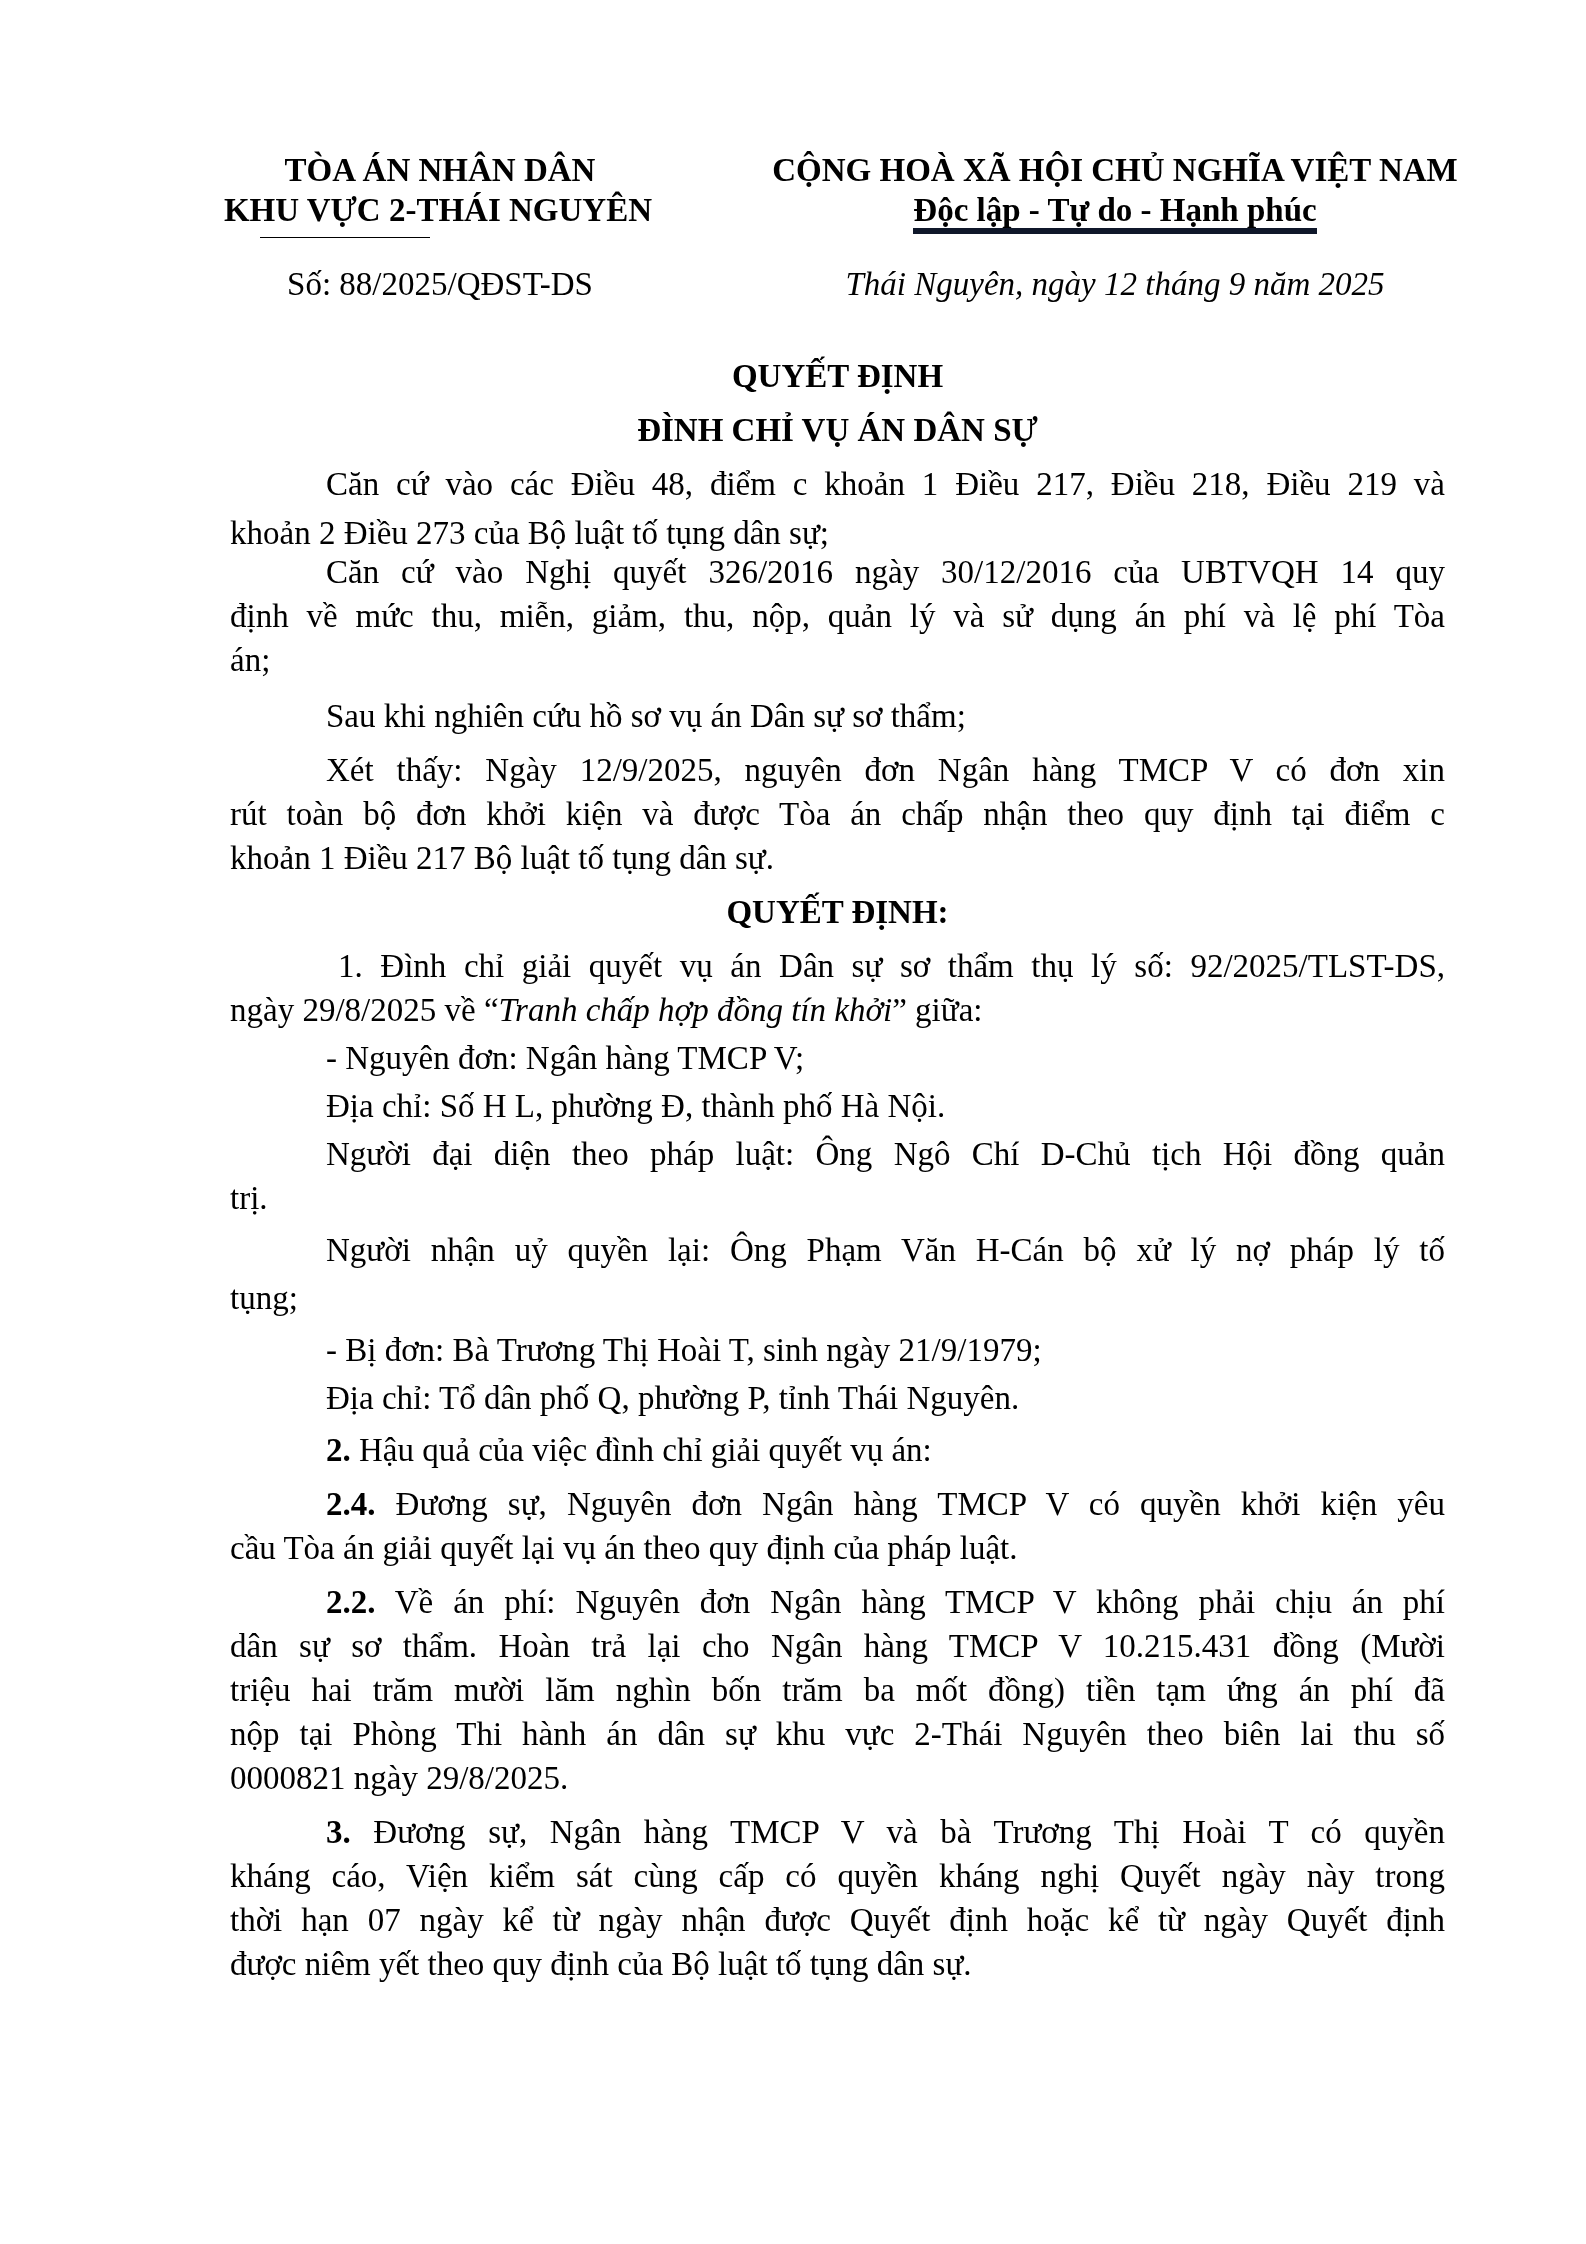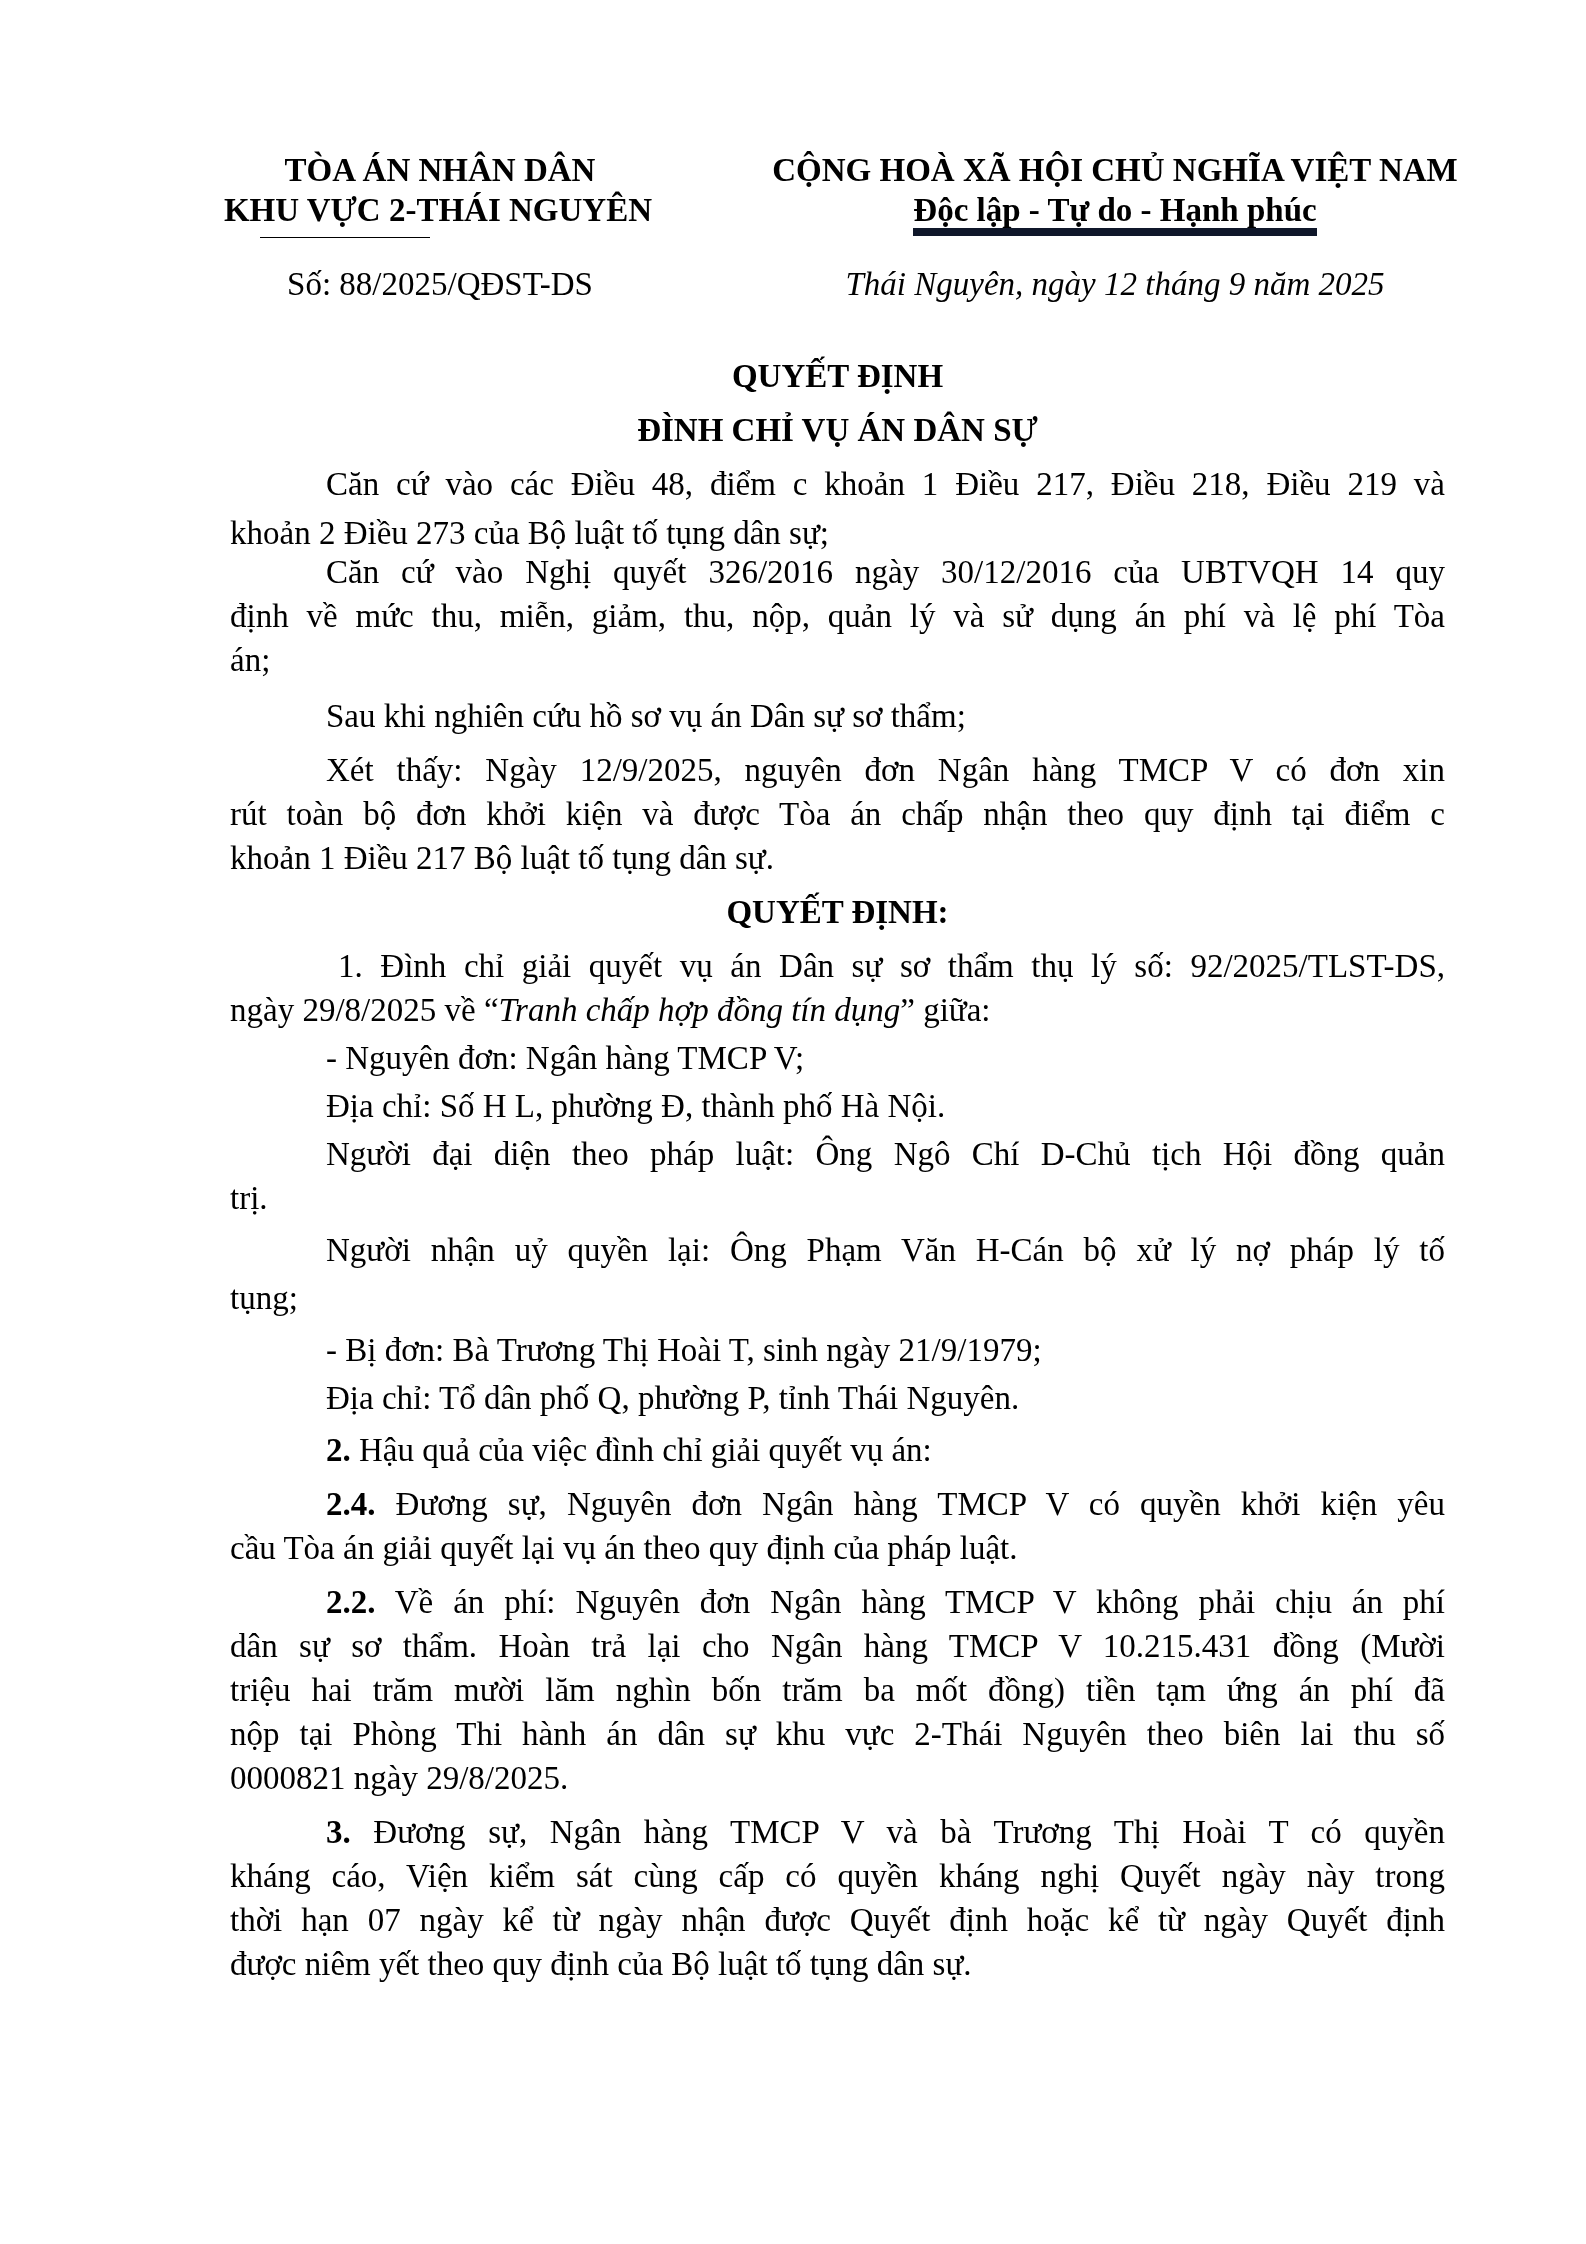--- a/index.html
+++ b/index.html
@@ -16,41 +16,41 @@
 </head>
 <body>
 
 <div class="ln b c" style="left:200px;width:480px;top:150px;">TÒA ÁN NHÂN DÂN</div>
 <div class="ln b c" style="left:198px;width:480px;top:190px;">KHU VỰC 2-THÁI NGUYÊN</div>
 <div class="rule" style="left:260px;top:237px;width:170px;height:1px;"></div>
 <div class="ln c" style="left:200px;width:480px;top:264px;">Số: 88/2025/QĐST-DS</div>
 
 <div class="ln b c" style="left:735px;width:760px;top:150px;">CỘNG HOÀ XÃ HỘI CHỦ NGHĨA VIỆT NAM</div>
 <div class="ln b c" style="left:735px;width:760px;top:190px;">
-  <span style="border-bottom:8px solid #0f172a;padding-bottom:0px;">Độc lập - Tự do - Hạnh phúc</span>
+  <span style="border-bottom:6px solid #0f172a;padding-bottom:0px;">Độc lập - Tự do - Hạnh phúc</span>
 </div>
 <div class="ln i c" style="left:735px;width:760px;top:264px;">Thái Nguyên, ngày 12 tháng 9 năm 2025</div>
 
 <div class="ln b c" style="left:230px;width:1215px;top:356px;">QUYẾT ĐỊNH</div>
 <div class="ln b c" style="left:230px;width:1215px;top:410px;">ĐÌNH CHỈ VỤ ÁN DÂN SỰ</div>
 
 <div class="ln j" style="top:464px;text-indent:96px;">Căn cứ vào các Điều 48, điểm c khoản 1 Điều 217, Điều 218, Điều 219 và</div>
 <div class="ln jl" style="top:513px;">khoản 2 Điều 273 của Bộ luật tố tụng dân sự;</div>
 <div class="ln j" style="top:552px;text-indent:96px;">Căn cứ vào Nghị quyết 326/2016 ngày 30/12/2016 của UBTVQH 14 quy</div>
 <div class="ln j" style="top:596px;">định về mức thu, miễn, giảm, thu, nộp, quản lý và sử dụng án phí và lệ phí Tòa</div>
 <div class="ln jl" style="top:640px;">án;</div>
 <div class="ln jl" style="top:696px;text-indent:96px;">Sau khi nghiên cứu hồ sơ vụ án Dân sự sơ thẩm;</div>
 <div class="ln j" style="top:750px;text-indent:96px;">Xét thấy: Ngày 12/9/2025, nguyên đơn Ngân hàng TMCP V có đơn xin</div>
 <div class="ln j" style="top:794px;">rút toàn bộ đơn khởi kiện và được Tòa án chấp nhận theo quy định tại điểm c</div>
 <div class="ln jl" style="top:838px;">khoản 1 Điều 217 Bộ luật tố tụng dân sự.</div>
 
 <div class="ln b c" style="left:230px;width:1215px;top:892px;">QUYẾT ĐỊNH:</div>
 
 <div class="ln j" style="top:946px;text-indent:108px;">1. Đình chỉ giải quyết vụ án Dân sự sơ thẩm thụ lý số: 92/2025/TLST-DS,</div>
-<div class="ln jl" style="top:990px;"><span>ngày 29/8/2025 về “</span><span class="i">Tranh chấp hợp đồng tín dụng</span><span>” giữa:</span></div>
+<div class="ln jl" style="top:990px;"><span>ngày 29/8/2025 về “</span><span class="i">Tranh chấp hợp đồng tín khởi</span><span>” giữa:</span></div>
 <div class="ln jl" style="top:1038px;text-indent:96px;">- Nguyên đơn: Ngân hàng TMCP V;</div>
 <div class="ln jl" style="top:1086px;text-indent:96px;">Địa chỉ: Số H L, phường Đ, thành phố Hà Nội.</div>
 <div class="ln j" style="top:1134px;text-indent:96px;">Người đại diện theo pháp luật: Ông Ngô Chí D-Chủ tịch Hội đồng quản</div>
 <div class="ln jl" style="top:1178px;">trị.</div>
 <div class="ln j" style="top:1230px;text-indent:96px;">Người nhận uỷ quyền lại: Ông Phạm Văn H-Cán bộ xử lý nợ pháp lý tố</div>
 <div class="ln jl" style="top:1278px;">tụng;</div>
 <div class="ln jl" style="top:1330px;text-indent:96px;">- Bị đơn: Bà Trương Thị Hoài T, sinh ngày 21/9/1979;</div>
 <div class="ln jl" style="top:1378px;text-indent:96px;">Địa chỉ: Tổ dân phố Q, phường P, tỉnh Thái Nguyên.</div>
 <div class="ln jl" style="top:1430px;text-indent:96px;"><span class="b">2.</span><span> Hậu quả của việc đình chỉ giải quyết vụ án:</span></div>
 <div class="ln j" style="top:1484px;text-indent:96px;"><span class="b">2.4.</span><span> Đương sự, Nguyên đơn Ngân hàng TMCP V có quyền khởi kiện yêu</span></div>

